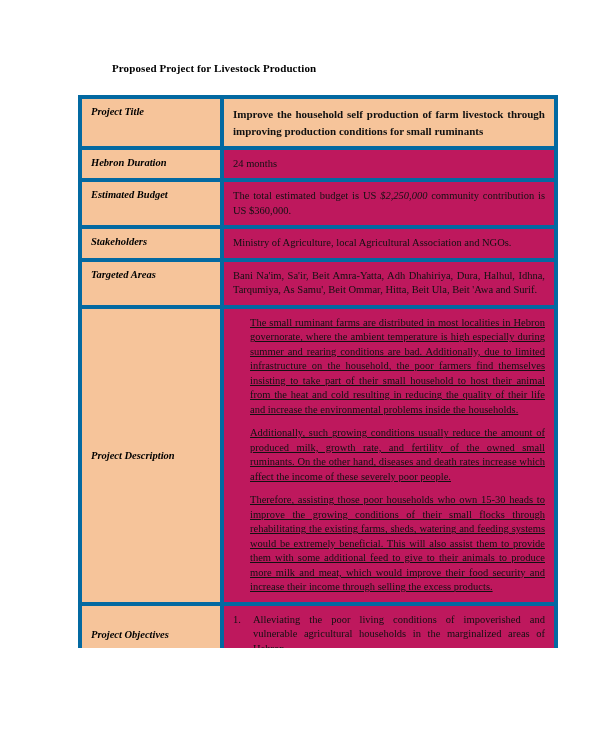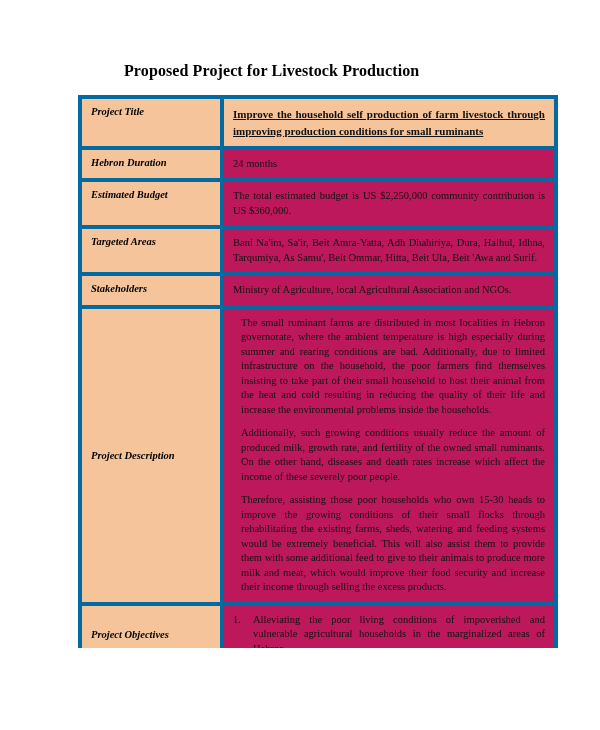--- a/index.html
+++ b/index.html
@@ -15,23 +15,23 @@
   }
   .page {
     position: relative;
     width: 600px;
     height: 730px;
     background: #ffffff;
     box-sizing: border-box;
   }
   .doc-title {
     position: absolute;
-    left: 124px;
+    left: 112px;
     top: 62px;
-    font-size: 16px;
+    font-size: 11px;
     font-weight: bold;
     color: #000000;
     letter-spacing: 0.1px;
     text-align: right;
   }
   .table-wrap {
     position: absolute;
     left: 78px;
     top: 95px;
     width: 480px;
@@ -60,27 +60,27 @@
     font-size: 10.5px;
     color: #111111;
     line-height: 1.38;
     text-align: justify;
   }
   td.value.hl {
     background: #f6c49a;
     font-weight: bold;
     font-size: 11px;
     line-height: 1.5;
-    text-decoration: underline;
   }
   td.label.tall {
     vertical-align: middle;
   }
   .value p {
-    margin: 0 0 9px 8px;
+    margin: 0 0 9px 17px;
+    text-decoration: underline;
   }
   .value p:last-child {
     margin-bottom: 0;
   }
   .obj-list {
     margin: 0;
     padding: 0;
     list-style: none;
   }
   .obj-list li {
@@ -97,21 +97,21 @@
     text-align: justify;
   }
   .clip-bottom {
     position: absolute;
     left: 0;
     top: 648px;
     width: 600px;
     height: 82px;
     background: #ffffff;
   }
-  .em { }
+  .em { font-style: italic; }
 </style>
 </head>
 <body>
 
 <div class="page">
 
   <div class="doc-title">Proposed Project for Livestock Production</div>
 
   <div class="table-wrap">
     <table class="main">
@@ -122,26 +122,26 @@
         </tr>
         <tr>
           <td class="label">Hebron Duration</td>
           <td class="value">24 months</td>
         </tr>
         <tr>
           <td class="label">Estimated Budget</td>
           <td class="value">The total estimated budget is US <span class="em">$2,250,000</span> community contribution is US $360,000.</td>
         </tr>
         <tr>
+          <td class="label">Stakeholders</td>
+          <td class="value">Ministry of Agriculture, local Agricultural Association and NGOs.</td>
+        </tr>
+        <tr>
           <td class="label">Targeted Areas</td>
           <td class="value">Bani Na'im, Sa'ir, Beit Amra-Yatta, Adh Dhahiriya, Dura, Halhul, Idhna, Tarqumiya, As Samu', Beit Ommar, Hitta, Beit Ula, Beit 'Awa and Surif.</td>
-        </tr>
-        <tr>
-          <td class="label">Stakeholders</td>
-          <td class="value">Ministry of Agriculture, local Agricultural Association and NGOs.</td>
         </tr>
         <tr>
           <td class="label tall">Project Description</td>
           <td class="value">
             <p>The small ruminant farms are distributed in most localities in Hebron governorate, where the ambient temperature is high especially during summer and rearing conditions are bad. Additionally, due to limited infrastructure on the household, the poor farmers find themselves insisting to take part of their small household to host their animal from the heat and cold resulting in reducing the quality of their life and increase the environmental problems inside the households.</p>
             <p>Additionally, such growing conditions usually reduce the amount of produced milk, growth rate, and fertility of the owned small ruminants. On the other hand, diseases and death rates increase which affect the income of these severely poor people.</p>
             <p>Therefore, assisting those poor households who own 15-30 heads to improve the growing conditions of their small flocks through rehabilitating the existing farms, sheds, watering and feeding systems would be extremely beneficial. This will also assist them to provide them with some additional feed to give to their animals to produce more milk and meat, which would improve their food security and increase their income through selling the excess products.</p>
           </td>
         </tr>
         <tr>

